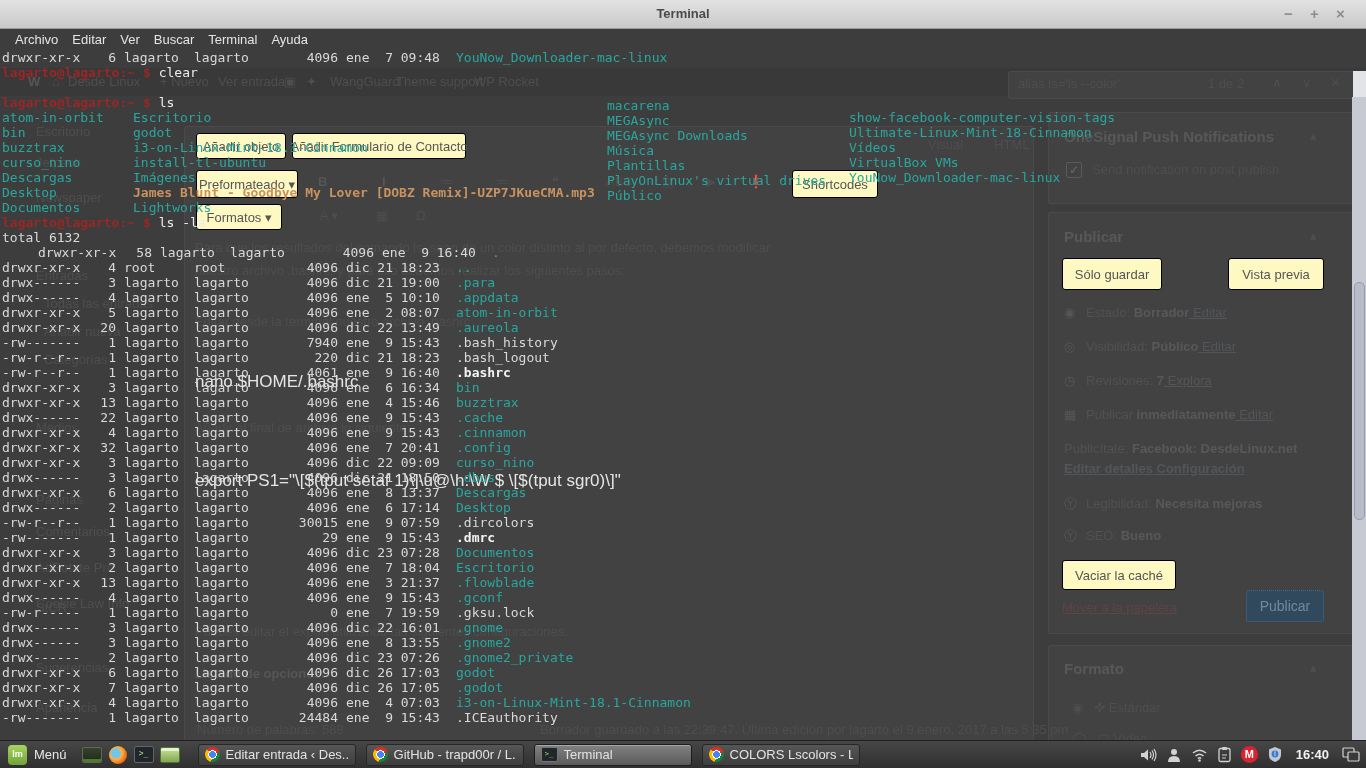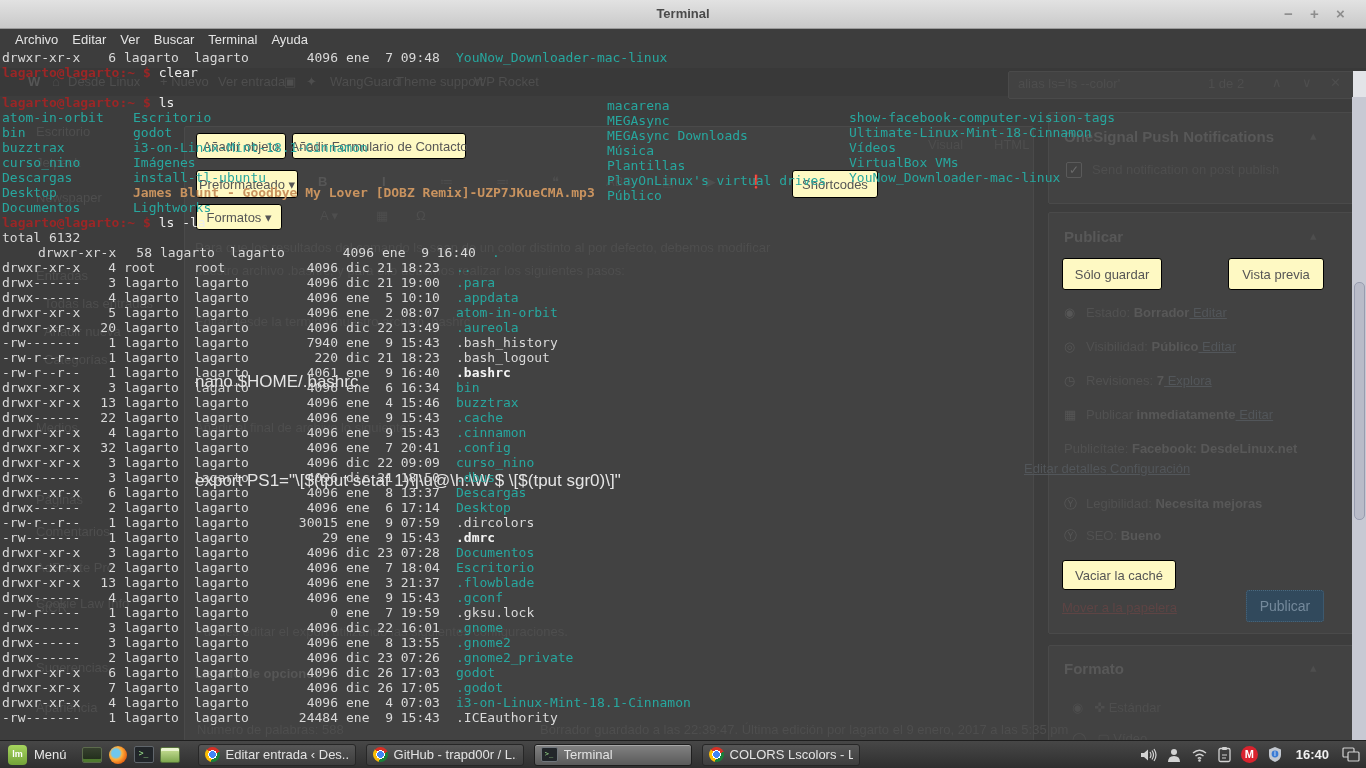--- a/index.html
+++ b/index.html
@@ -175,32 +175,32 @@
     <div class="bgheading" style="left: 1064px; top: 610px;">Formato</div>
     <div class="bgtext" style="left: 1310px; top: 610px;">▴</div>
     <div class="bgtext" style="left: 1072px; top: 650px;">◉   ✜ Estándar</div>
     <div class="bgtext" style="left: 1072px; top: 681px;">◯   ▢ Vídeo</div>
     <div class="chk" style="left: 1066px; top: 112px;">✓</div>
     <div class="pubrow" style="left: 1064px; top: 255px;"><span class="ic">◉</span><span>Estado: </span><b>Borrador</b><u> Editar</u></div>
     <div class="pubrow" style="left: 1064px; top: 289px;"><span class="ic">◎</span><span>Visibilidad: </span><b>Público</b><u> Editar</u></div>
     <div class="pubrow" style="left: 1064px; top: 323px;"><span class="ic">◷</span><span>Revisiones: </span><b>7</b><u> Explora</u></div>
     <div class="pubrow" style="left: 1064px; top: 357px;"><span class="ic">▦</span><span>Publicar </span><b>inmediatamente</b><u> Editar</u></div>
     <div class="pubrow" style="left: 1064px; top: 391px;"><span>Publicítate: </span><b>Facebook: DesdeLinux.net</b></div>
-    <div class="pubrow" style="left: 1024px; top: 411px;"><u>Editar detalles</u><u> Configuración</u></div>
+    <div class="pubrow" style="left: 1064px; top: 411px; font-weight: bold;"><u>Editar detalles</u><u> Configuración</u></div>
     <div class="pubrow" style="left: 1064px; top: 445px;"><span class="ic">Ⓨ</span><span>Legibilidad: </span><b>Necesita mejoras</b></div>
     <div class="pubrow" style="left: 1064px; top: 477px;"><span class="ic">Ⓨ</span><span>SEO: </span><b>Bueno</b></div>
     <div class="bgredlink" style="left: 1062px; top: 550px;">Mover a la papelera</div>
   </div>
 
 <div class="abs" id="term-layer">
     <div class="term-line" style="top: 50px;"><span class="c-perms">drwxr-xr-x</span><span class="c-links">6</span><span class="c-owner">lagarto</span><span class="c-group">lagarto</span><span class="c-size">4096</span><span class="c-date">ene  7 09:48</span><span class="c-name dir">YouNow_Downloader-mac-linux</span></div>
     <div class="term-line" style="top: 65px;"><span class="prompt">lagarto@lagarto:~ $</span><span class="cmd">clear</span></div>
     <div class="term-line" style="top: 95px;"><span class="prompt">lagarto@lagarto:~ $</span><span class="cmd">ls</span></div>
     <div class="term-col" style="left: 2px; top: 110px;"><div class="dir">atom-in-orbit</div><div class="dir">bin</div><div class="dir">buzztrax</div><div class="dir">curso_nino</div><div class="dir">Descargas</div><div class="dir">Desktop</div><div class="dir">Documentos</div></div>
-    <div class="term-col" style="left: 133px; top: 110px;"><div class="dir">Escritorio</div><div class="dir">godot</div><div class="dir">i3-on-Linux-Mint-18.1-Cinnamon</div><div class="dir">Imágenes</div><div class="dir">install-tl-ubuntu</div><div class="media">James Blunt - Goodbye My Lover [DOBZ Remix]-UZP7JKueCMA.mp3</div><div class="dir">Lightworks</div></div>
+    <div class="term-col" style="left: 133px; top: 110px;"><div class="dir">Escritorio</div><div class="dir">godot</div><div class="dir">i3-on-Linux-Mint-18.1-Cinnamon</div><div class="dir">install-tl-ubuntu</div><div class="dir">Imágenes</div><div class="media">James Blunt - Goodbye My Lover [DOBZ Remix]-UZP7JKueCMA.mp3</div><div class="dir">Lightworks</div></div>
     <div class="term-col" style="left: 607px; top: 98px;"><div class="dir">macarena</div><div class="dir">MEGAsync</div><div class="dir">MEGAsync Downloads</div><div class="dir">Música</div><div class="dir">Plantillas</div><div class="dir">PlayOnLinux's virtual drives</div><div class="dir">Público</div></div>
     <div class="term-col" style="left: 849px; top: 110px;"><div class="dir">show-facebook-computer-vision-tags</div><div class="dir">Ultimate-Linux-Mint-18-Cinnamon</div><div class="dir">Vídeos</div><div class="dir">VirtualBox VMs</div><div class="dir">YouNow_Downloader-mac-linux</div></div>
     <div class="term-line" style="top: 215px;"><span class="prompt">lagarto@lagarto:~ $</span><span class="cmd">ls -la</span></div>
     <div class="term-line" style="top: 230px;">total 6132</div>
     <div class="term-line" style="top: 245px; margin-left: 36px;"><span class="c-perms">drwxr-xr-x</span><span class="c-links">58</span><span class="c-owner">lagarto</span><span class="c-group">lagarto</span><span class="c-size">4096</span><span class="c-date">ene  9 16:40</span><span class="c-name dir">.</span></div>
     <div class="term-line" style="top: 260px;"><span class="c-perms">drwxr-xr-x</span><span class="c-links">4</span><span class="c-owner">root</span><span class="c-group">root</span><span class="c-size">4096</span><span class="c-date">dic 21 18:23</span><span class="c-name dir">..</span></div>
     <div class="term-line" style="top: 275px;"><span class="c-perms">drwx------</span><span class="c-links">3</span><span class="c-owner">lagarto</span><span class="c-group">lagarto</span><span class="c-size">4096</span><span class="c-date">dic 21 19:00</span><span class="c-name dir">.para</span></div>
     <div class="term-line" style="top: 290px;"><span class="c-perms">drwx------</span><span class="c-links">4</span><span class="c-owner">lagarto</span><span class="c-group">lagarto</span><span class="c-size">4096</span><span class="c-date">ene  5 10:10</span><span class="c-name dir">.appdata</span></div>
     <div class="term-line" style="top: 305px;"><span class="c-perms">drwxr-xr-x</span><span class="c-links">5</span><span class="c-owner">lagarto</span><span class="c-group">lagarto</span><span class="c-size">4096</span><span class="c-date">ene  2 08:07</span><span class="c-name dir">atom-in-orbit</span></div>
     <div class="term-line" style="top: 320px;"><span class="c-perms">drwxr-xr-x</span><span class="c-links">20</span><span class="c-owner">lagarto</span><span class="c-group">lagarto</span><span class="c-size">4096</span><span class="c-date">dic 22 13:49</span><span class="c-name dir">.aureola</span></div>

